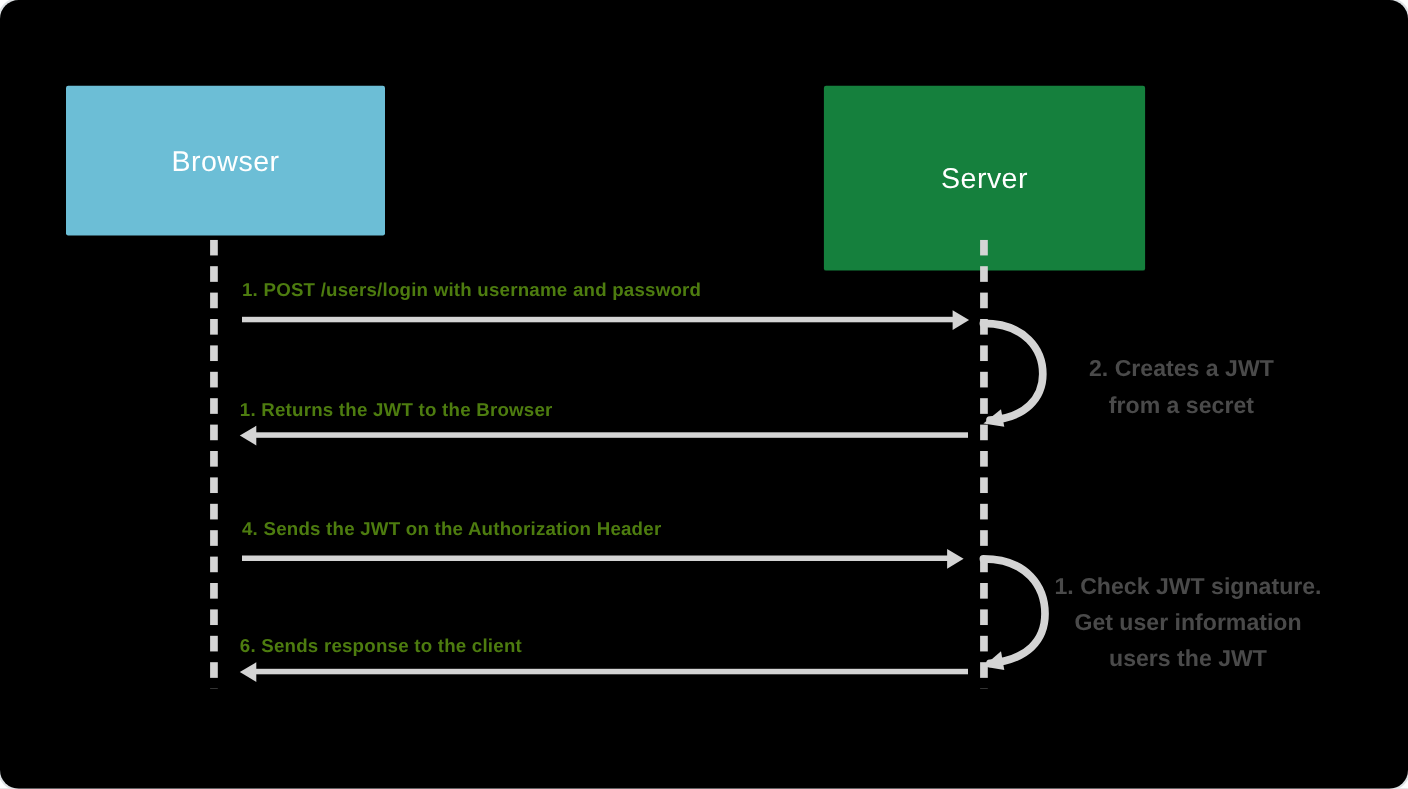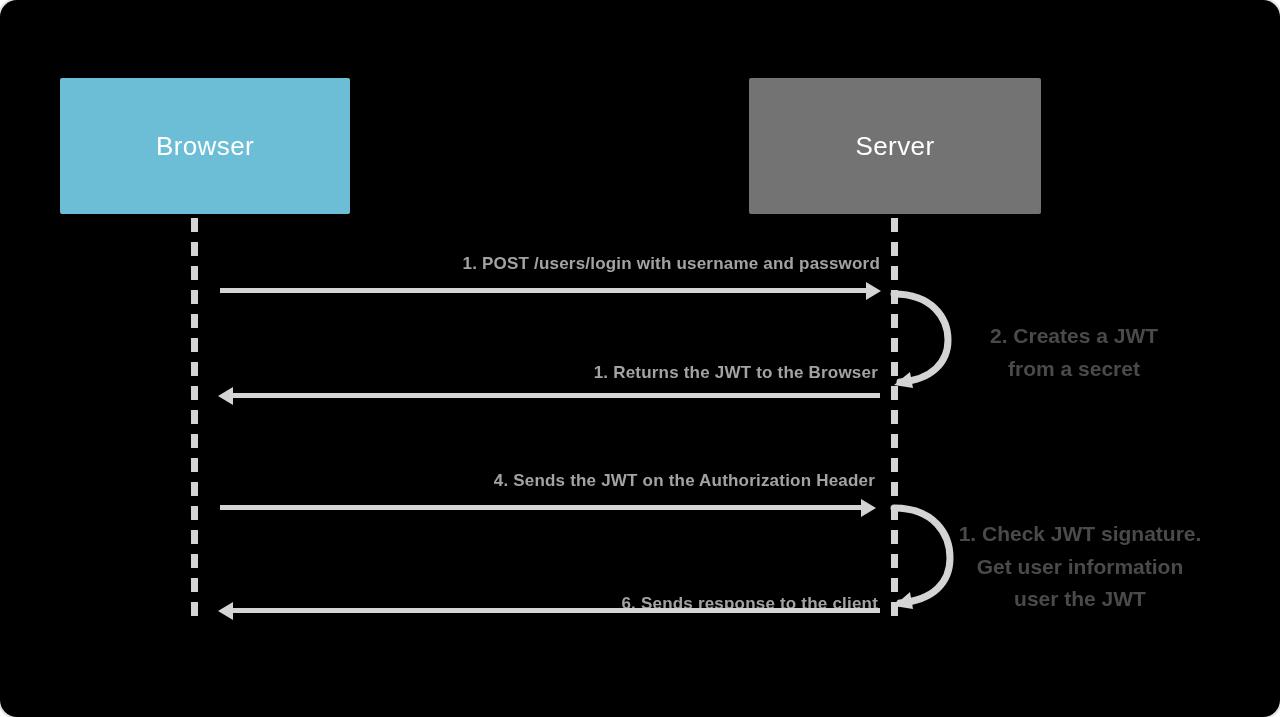--- a/index.html
+++ b/index.html
@@ -73,25 +73,25 @@
     right: 0;
     border-left: 15px solid #d4d4d4;
   }
   .msg.to-left .head {
     left: 0;
     border-right: 15px solid #d4d4d4;
   }
 
   .msg-label {
     position: absolute;
-    color: #a3a3a3;
+    color: #4d7c0f;
     font-size: 17px;
     font-weight: bold;
     letter-spacing: 0.2px;
-    text-align: right;
+    text-align: left;
     white-space: nowrap;
     font-family: "Liberation Sans", sans-serif;
   }
 
   
   .selfloop {
     position: absolute;
   }
   .note {
     position: absolute;
@@ -105,21 +105,21 @@
 </style>
 </head>
 <body>
 
 <div id="canvas">
 
   <div class="actor-box" style="left:60px; top:78px; width:290px; height:136px; background:#6cbed6;">
     <span class="actor-label">Browser</span>
   </div>
 
-  <div class="actor-box" style="left:749px; top:78px; width:292px; height:136px; background:#737373;">
+  <div class="actor-box" style="left:749px; top:78px; width:292px; height:168px; background:#15803d;">
     <span class="actor-label">Server</span>
   </div>
 
   <div class="lifeline" style="left:191px; top:218px; height:408px;"></div>
   <div class="lifeline" style="left:891px; top:218px; height:408px;"></div>
 
   <div class="msg-label" style="left:220px; top:254px; width:660px;">1. POST /users/login with username and password</div>
   <div class="msg to-right" style="left:220px; top:286px; width:661px;">
     <div class="shaft" style="left:0; right:14px;"></div>
     <div class="head"></div>
@@ -150,22 +150,22 @@
 
   <div class="selfloop" style="left:888px; top:498px; width:82px; height:116px;">
     <svg width="82" height="116" viewBox="0 0 82 116">
       <path d="M 6 10 C 46 10, 62 36, 62 60 C 62 84, 46 102, 12 105" fill="none" stroke="#d4d4d4" stroke-width="7" stroke-linecap="round"></path>
       <polygon points="22,94 6,108 25,111" fill="#d4d4d4"></polygon>
     </svg>
   </div>
   <div class="note" style="left:956px; top:518px; width:248px;">
     <div>1. Check JWT signature.</div>
     <div>Get user information</div>
-    <div>user the JWT</div>
+    <div>users the JWT</div>
   </div>
 
-  <div class="msg-label" style="left:218px; top:578px; width:660px;margin-top:16px;">6. Sends response to the client</div>
+  <div class="msg-label" style="left:218px; top:578px; width:660px;">6. Sends response to the client</div>
   <div class="msg to-left" style="left:218px; top:606px; width:662px;">
     <div class="shaft" style="left:14px; right:0;"></div>
     <div class="head"></div>
   </div>
 
 </div>
 
 </body></html>

